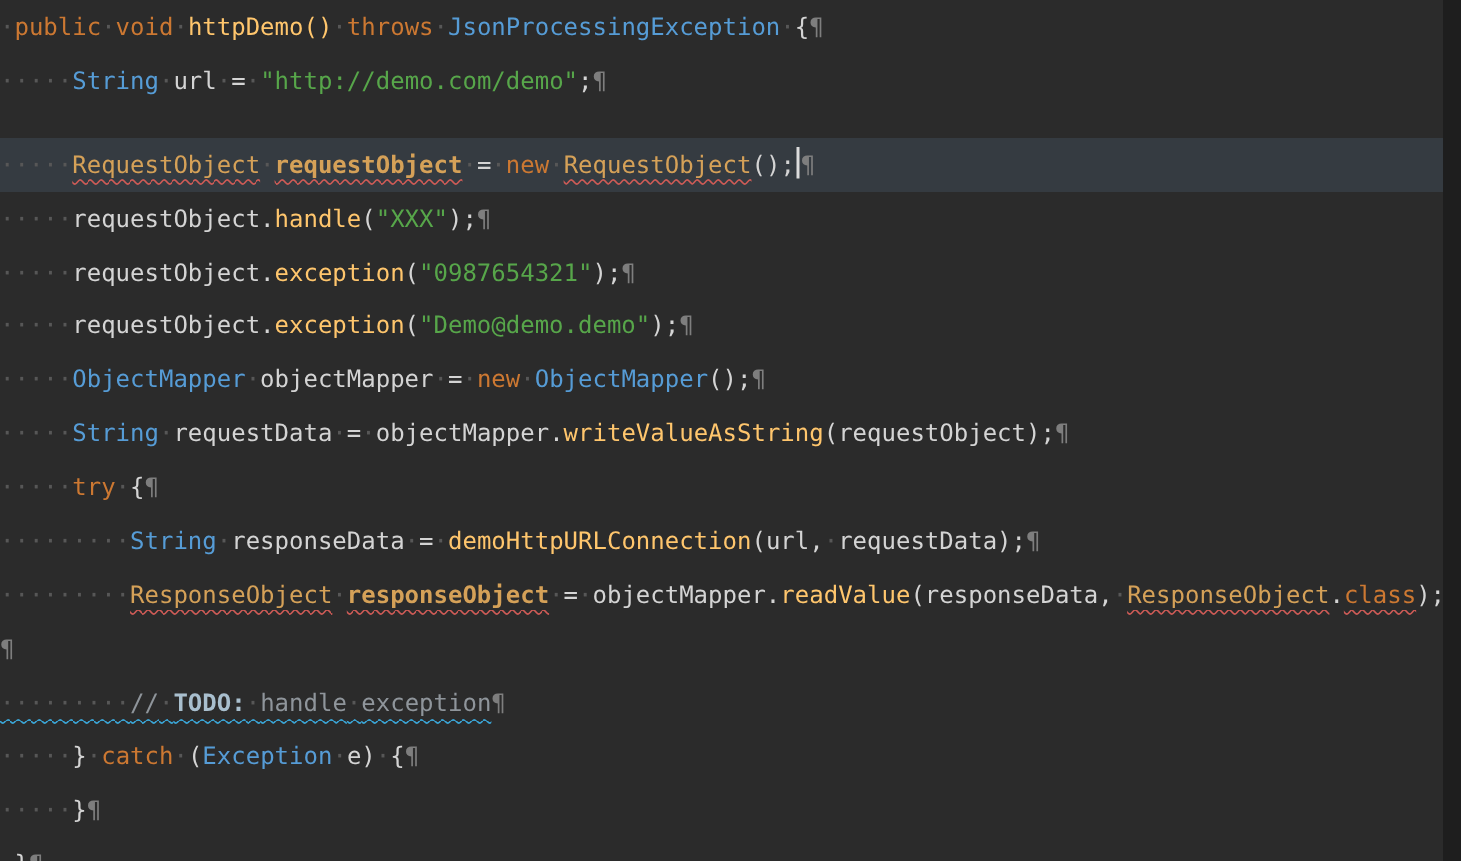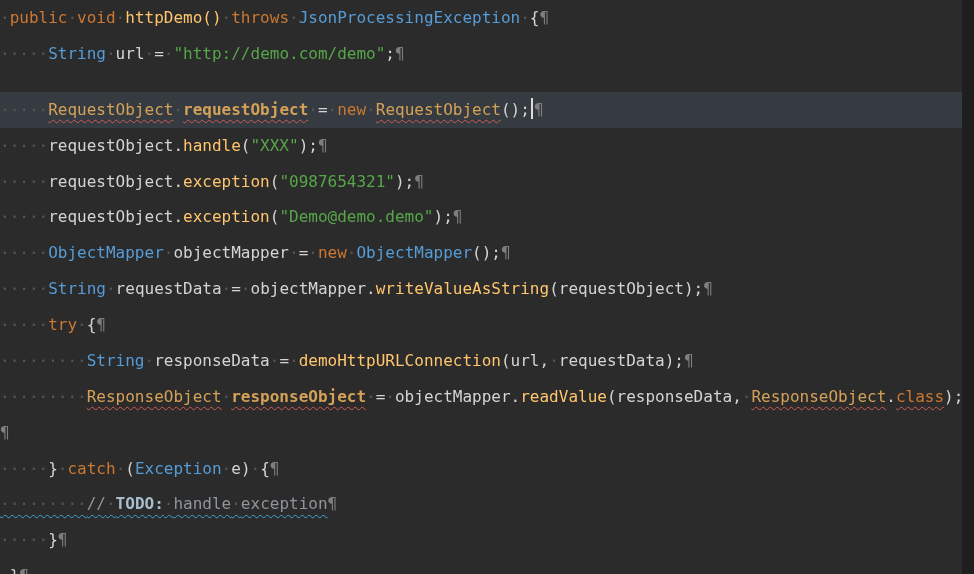--- a/index.html
+++ b/index.html
@@ -63,19 +63,19 @@
       <div class="code-line current"><span class="tk-ws">·····</span><span class="tk-un u-red">RequestObject</span><span class="tk-ws">·</span><span class="tk-uv u-red">requestObject</span><span class="tk-ws">·</span><span class="tk-pl">=</span><span class="tk-ws">·</span><span class="tk-kw">new</span><span class="tk-ws">·</span><span class="tk-un u-red">RequestObject</span><span class="tk-pl">();</span><span class="caret"></span><span class="tk-pil">¶</span></div>
       <div class="code-line"><span class="tk-ws">·····</span><span class="tk-pl">requestObject.</span><span class="tk-me">handle</span><span class="tk-pl">(</span><span class="tk-st">"XXX"</span><span class="tk-pl">);</span><span class="tk-pil">¶</span></div>
       <div class="code-line"><span class="tk-ws">·····</span><span class="tk-pl">requestObject.</span><span class="tk-me">exception</span><span class="tk-pl">(</span><span class="tk-st">"0987654321"</span><span class="tk-pl">);</span><span class="tk-pil">¶</span></div>
       <div class="code-line"><span class="tk-ws">·····</span><span class="tk-pl">requestObject.</span><span class="tk-me">exception</span><span class="tk-pl">(</span><span class="tk-st">"Demo@demo.demo"</span><span class="tk-pl">);</span><span class="tk-pil">¶</span></div>
       <div class="code-line"><span class="tk-ws">·····</span><span class="tk-ty">ObjectMapper</span><span class="tk-ws">·</span><span class="tk-pl">objectMapper</span><span class="tk-ws">·</span><span class="tk-pl">=</span><span class="tk-ws">·</span><span class="tk-kw">new</span><span class="tk-ws">·</span><span class="tk-ty">ObjectMapper</span><span class="tk-pl">();</span><span class="tk-pil">¶</span></div>
       <div class="code-line"><span class="tk-ws">·····</span><span class="tk-ty">String</span><span class="tk-ws">·</span><span class="tk-pl">requestData</span><span class="tk-ws">·</span><span class="tk-pl">=</span><span class="tk-ws">·</span><span class="tk-pl">objectMapper.</span><span class="tk-me">writeValueAsString</span><span class="tk-pl">(requestObject);</span><span class="tk-pil">¶</span></div>
       <div class="code-line"><span class="tk-ws">·····</span><span class="tk-kw">try</span><span class="tk-ws">·</span><span class="tk-pl">{</span><span class="tk-pil">¶</span></div>
       <div class="code-line"><span class="tk-ws">·········</span><span class="tk-ty">String</span><span class="tk-ws">·</span><span class="tk-pl">responseData</span><span class="tk-ws">·</span><span class="tk-pl">=</span><span class="tk-ws">·</span><span class="tk-me">demoHttpURLConnection</span><span class="tk-pl">(url,</span><span class="tk-ws">·</span><span class="tk-pl">requestData);</span><span class="tk-pil">¶</span></div>
       <div class="code-line"><span class="tk-ws">·········</span><span class="tk-un u-red">ResponseObject</span><span class="tk-ws">·</span><span class="tk-uv u-red">responseObject</span><span class="tk-ws">·</span><span class="tk-pl">=</span><span class="tk-ws">·</span><span class="tk-pl">objectMapper.</span><span class="tk-me">readValue</span><span class="tk-pl">(responseData,</span><span class="tk-ws">·</span><span class="tk-un u-red">ResponseObject</span><span class="tk-pl">.</span><span class="tk-kw u-red">class</span><span class="tk-pl">);</span></div>
       <div class="code-line"><span class="tk-pil">¶</span></div>
+      <div class="code-line"><span class="tk-ws u-cyan">·········</span><span class="tk-cm u-cyan">//</span><span class="tk-ws u-cyan">·</span><span class="tk-td u-cyan">TODO:</span><span class="tk-ws u-cyan">·</span><span class="tk-cm u-cyan">handle</span><span class="tk-ws u-cyan">·</span><span class="tk-cm u-cyan">exception</span><span class="tk-pil">¶</span></div>
       <div class="code-line"><span class="tk-ws">·····</span><span class="tk-pl">}</span><span class="tk-ws">·</span><span class="tk-kw">catch</span><span class="tk-ws">·</span><span class="tk-pl">(</span><span class="tk-ty">Exception</span><span class="tk-ws">·</span><span class="tk-pl">e)</span><span class="tk-ws">·</span><span class="tk-pl">{</span><span class="tk-pil">¶</span></div>
-      <div class="code-line"><span class="tk-ws u-cyan">·········</span><span class="tk-cm u-cyan">//</span><span class="tk-ws u-cyan">·</span><span class="tk-td u-cyan">TODO:</span><span class="tk-ws u-cyan">·</span><span class="tk-cm u-cyan">handle</span><span class="tk-ws u-cyan">·</span><span class="tk-cm u-cyan">exception</span><span class="tk-pil">¶</span></div>
       <div class="code-line"><span class="tk-ws">·····</span><span class="tk-pl">}</span><span class="tk-pil">¶</span></div>
       <div class="code-line"><span class="tk-ws">·</span><span class="tk-pl">}</span><span class="tk-pil">¶</span></div>
     </div>
   <div class="ruler"></div>
 </div>
 
 </body></html>

